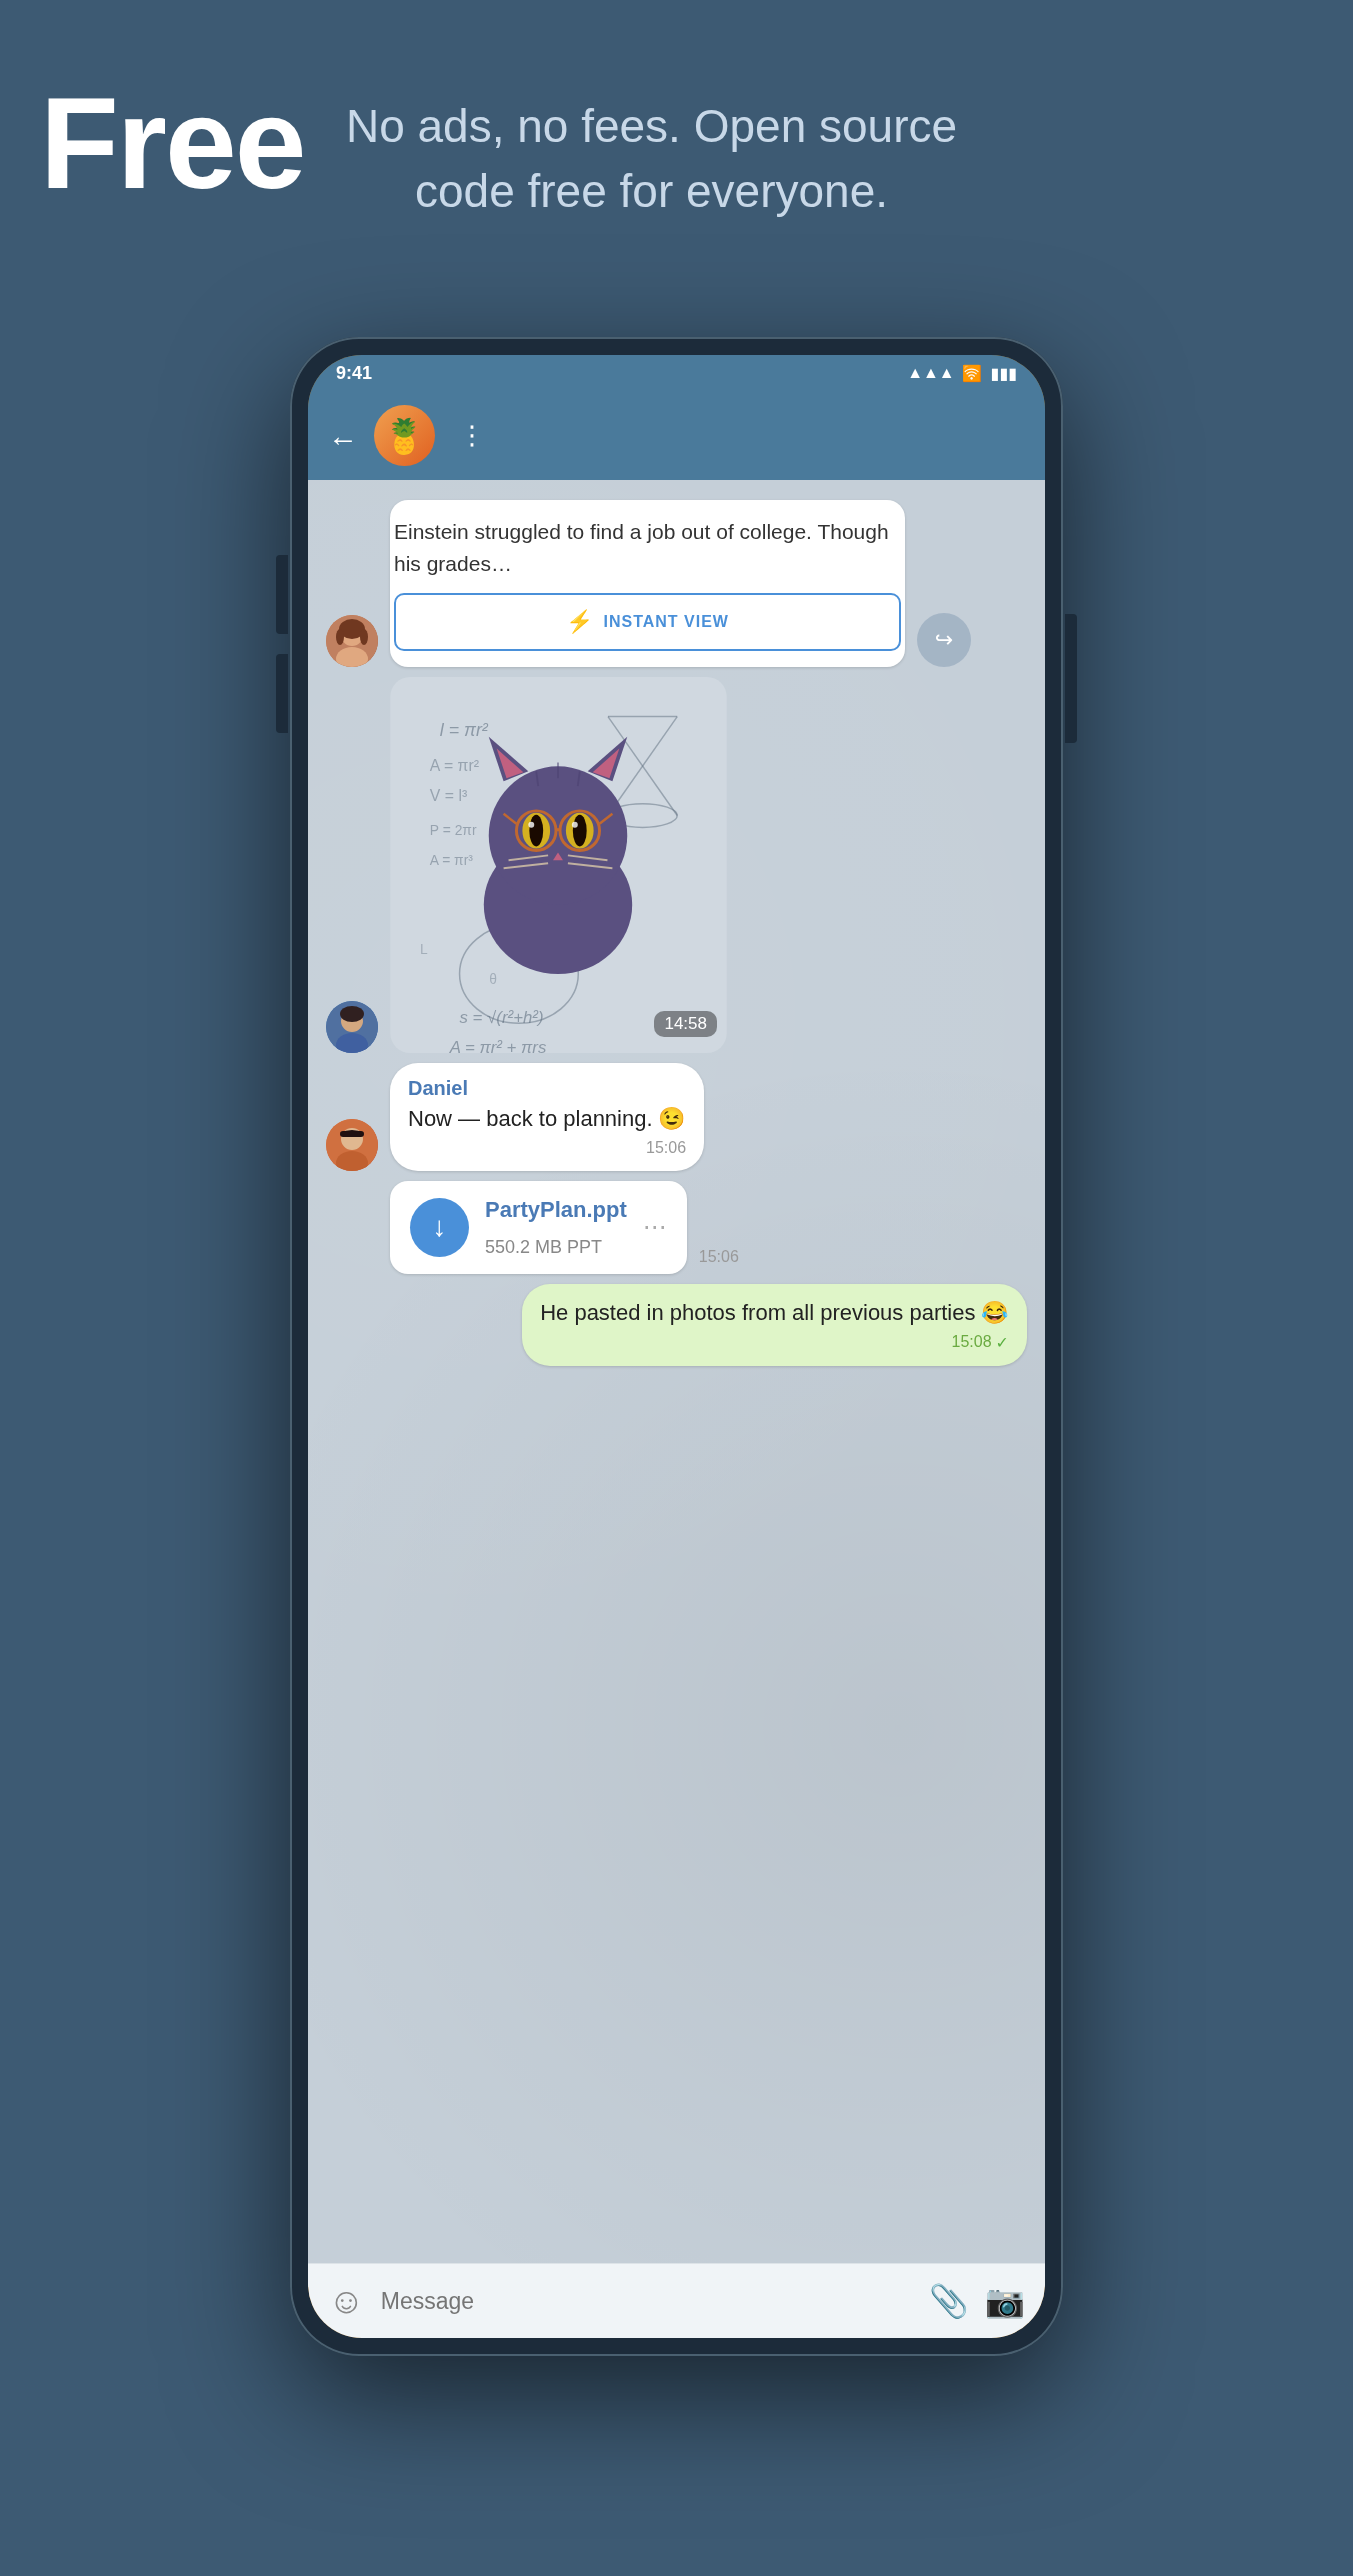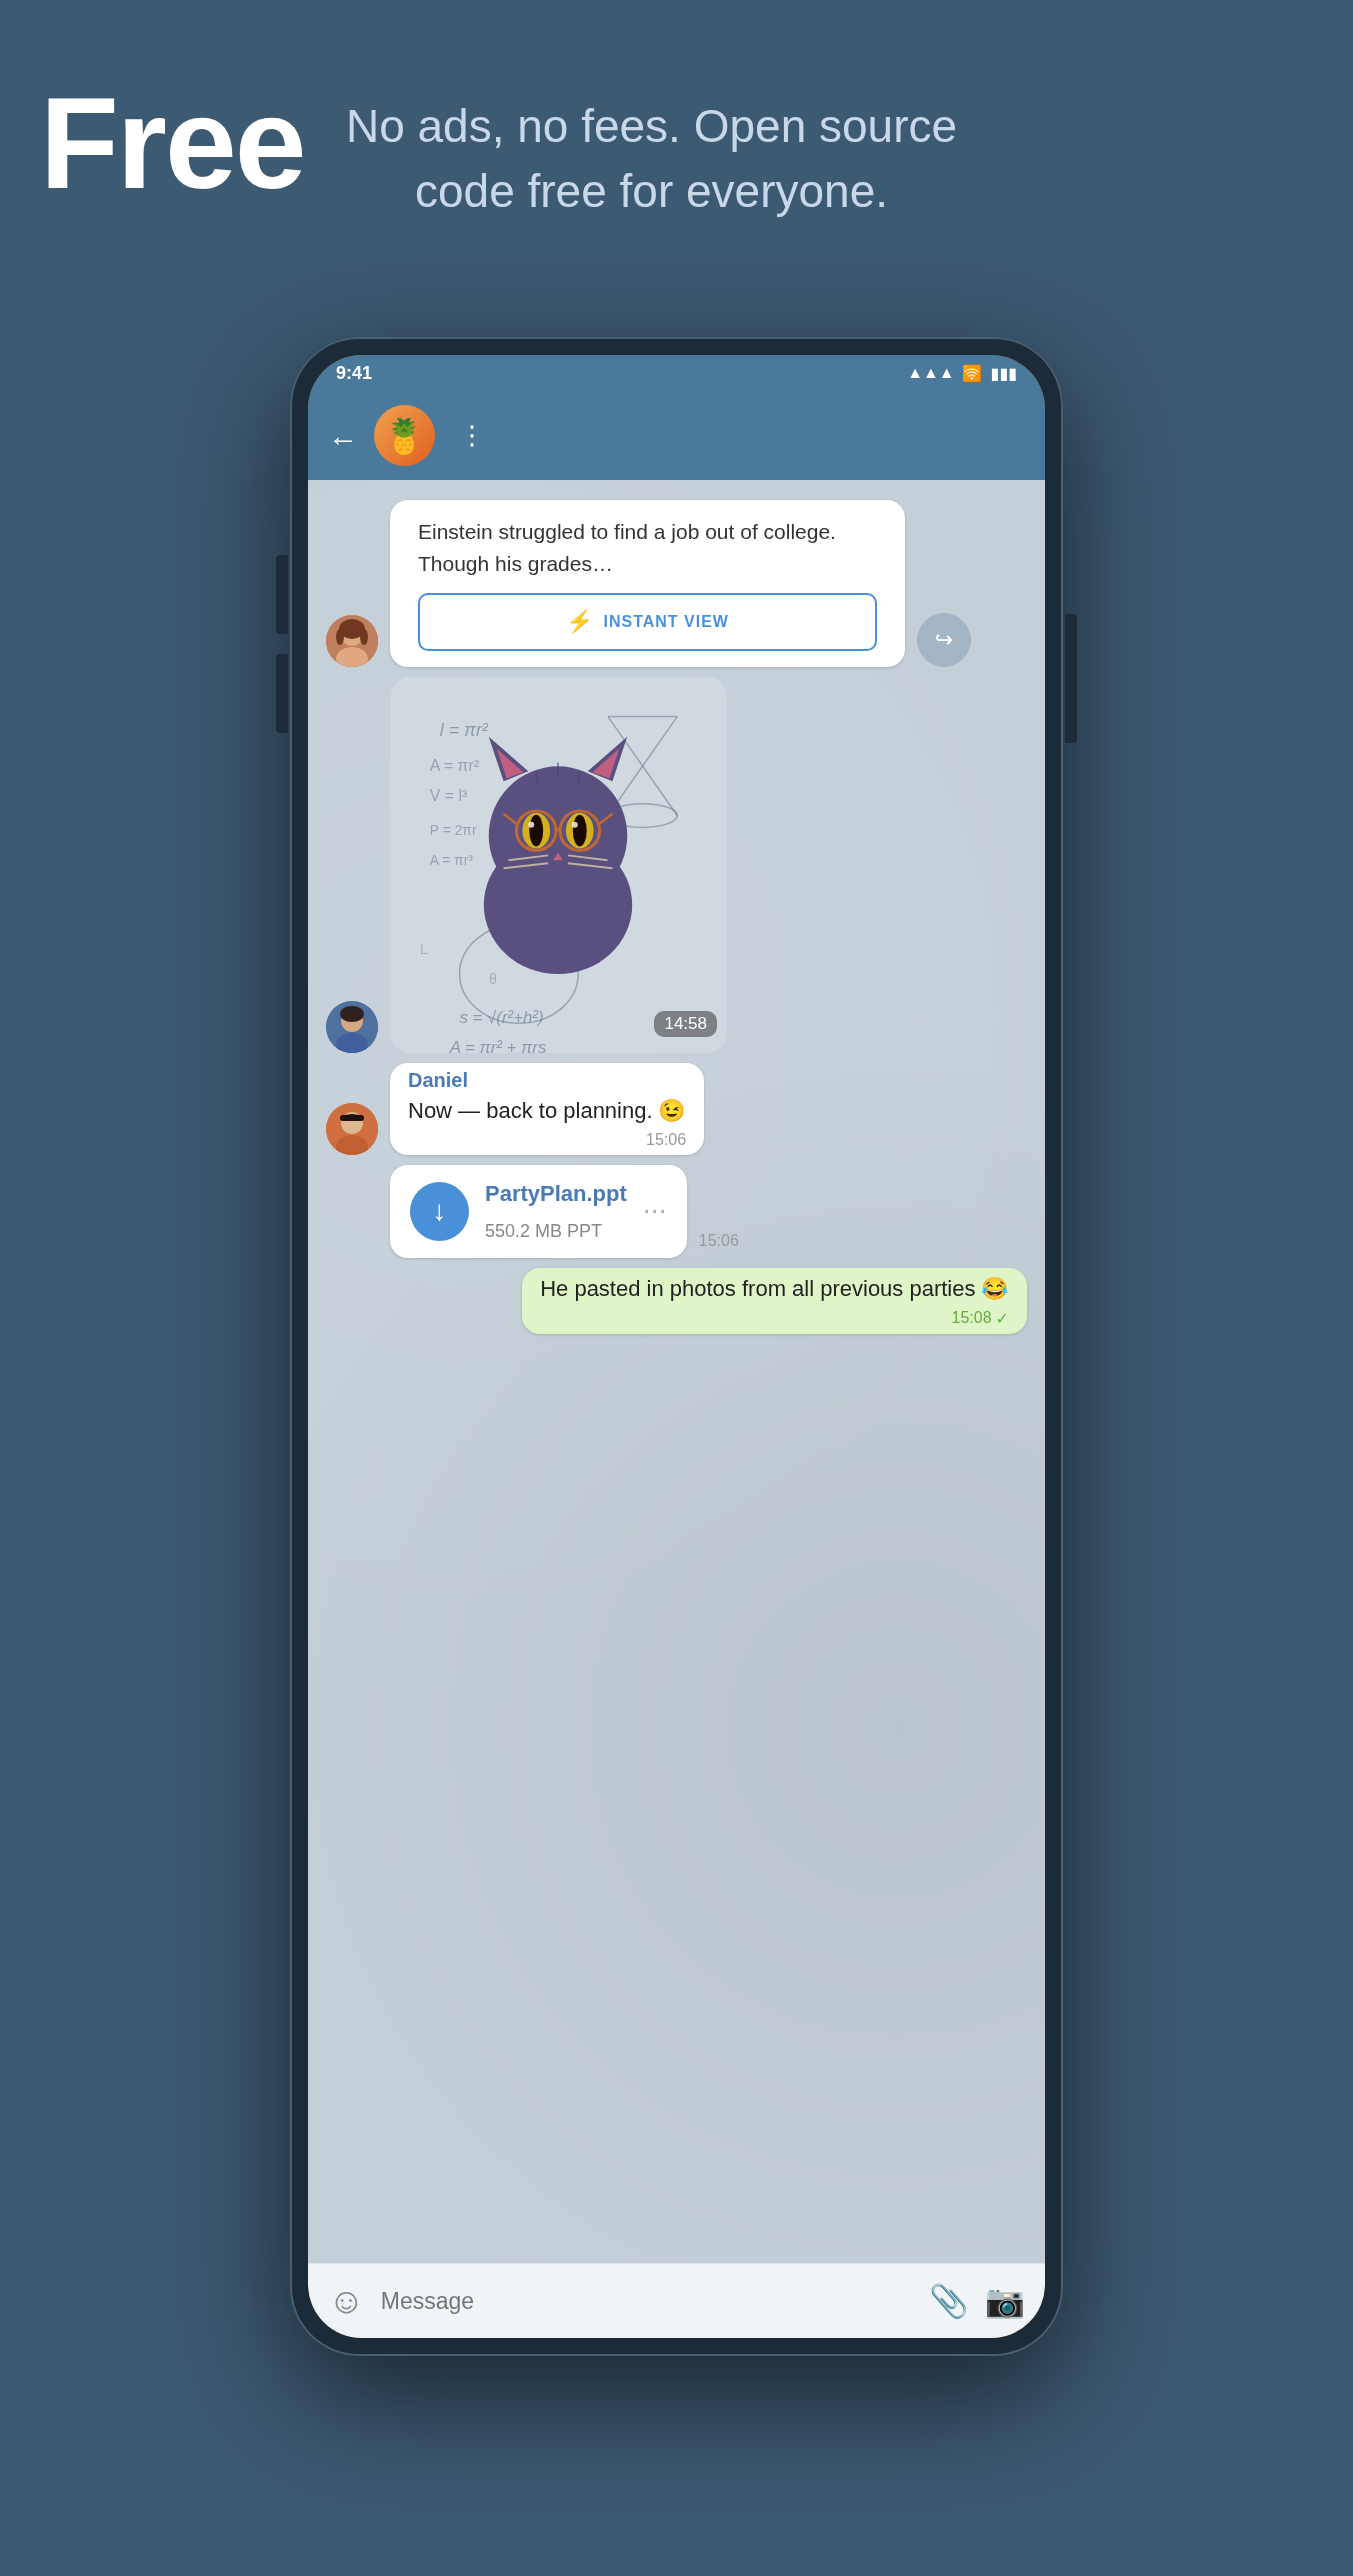--- a/index.html
+++ b/index.html
@@ -220,22 +220,22 @@
     .avatar-small.boy2 {
       background: linear-gradient(135deg, #e07840, #c04020);
     }
 
     .avatar-small.boy3 {
       background: linear-gradient(135deg, #7080c0, #4050a0);
     }
 
     .bubble {
       background: white;
-      border-radius: 18px;
-      padding: 6px 18px;
+      border-radius: 28px;
+      padding: 14px 18px;
       max-width: 515px;
       position: relative;
       box-shadow: 0 1px 3px rgba(0,0,0,0.15);
     }
 
     .bubble.green {
       background: #dff5c8;
     }
 
     .bubble-sender {
@@ -268,21 +268,21 @@
 
     .checkmark {
       color: #5ab040;
       font-size: 16px;
     }
 
     
     .article-bubble {
       background: white;
       border-radius: 18px;
-      padding: 16px 28px;
+      padding: 16px 4px;
       max-width: 515px;
       box-shadow: 0 1px 3px rgba(0,0,0,0.15);
     }
 
     .article-text {
       color: #333;
       font-size: 21px;
       line-height: 1.5;
       margin-bottom: 14px;
     }

